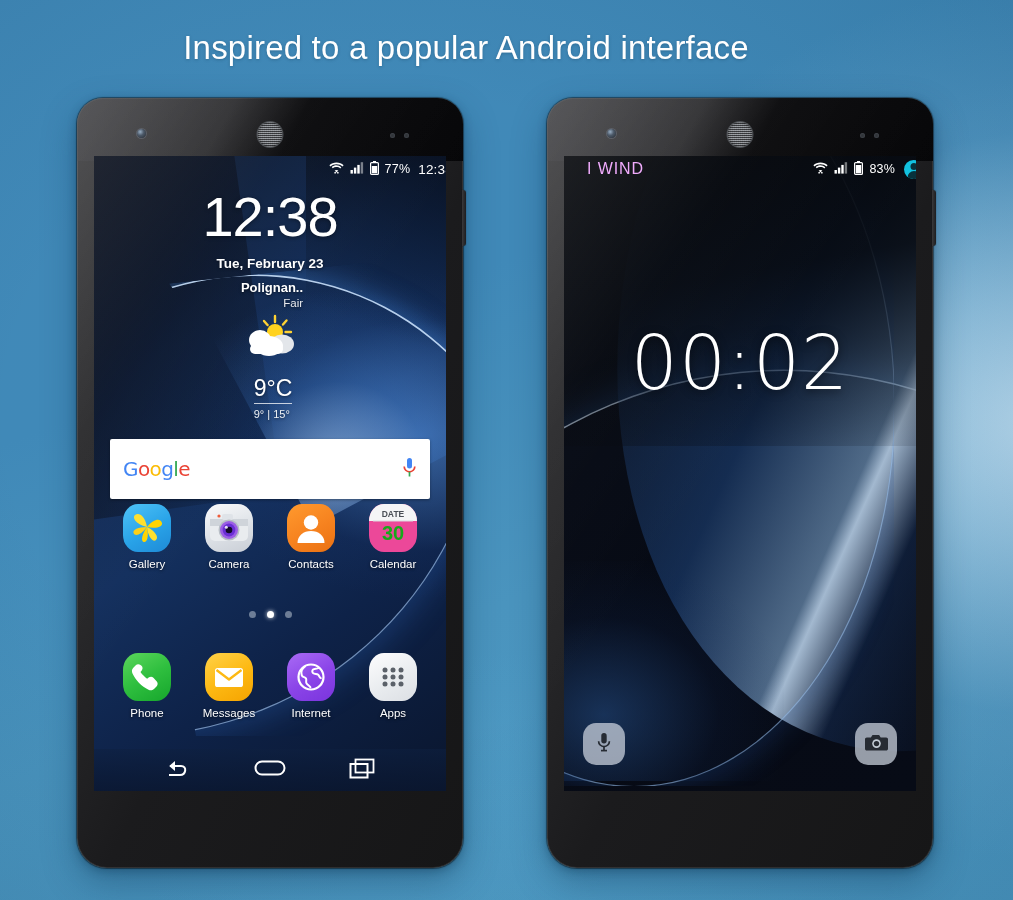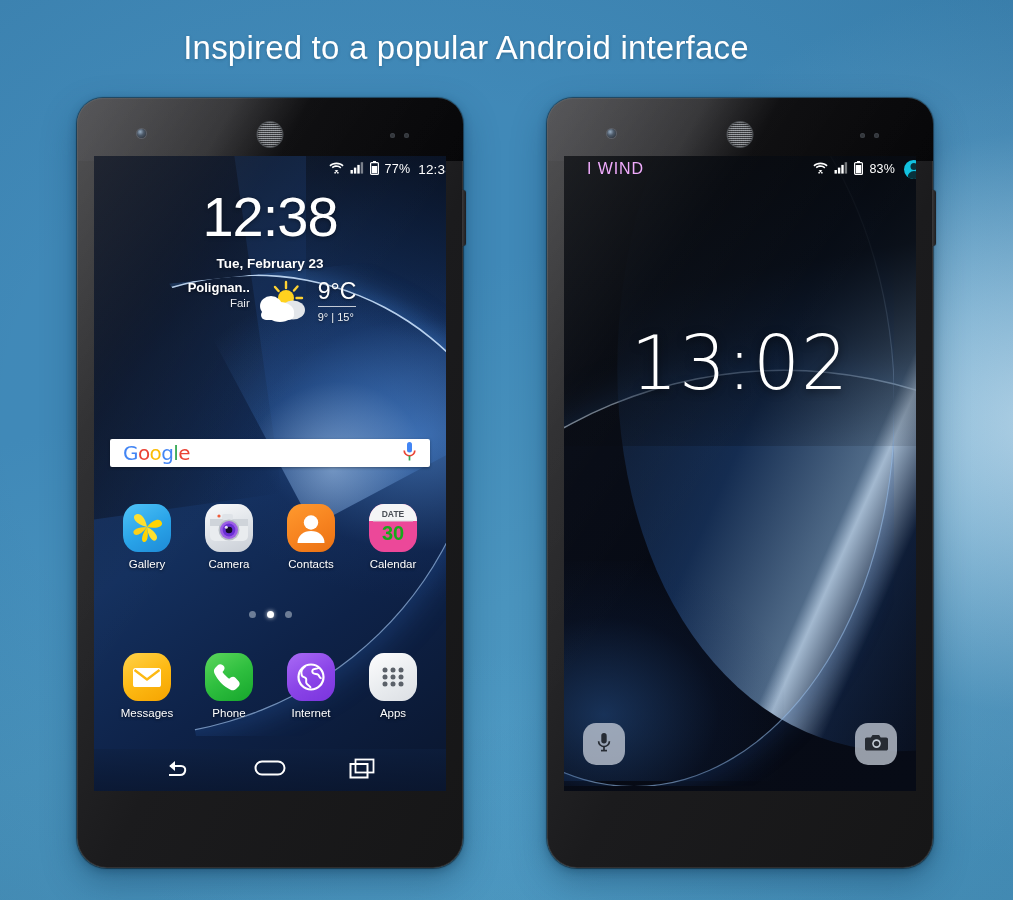--- a/index.html
+++ b/index.html
@@ -170,34 +170,35 @@
 
   
   .homewrap { position:absolute; inset:0; z-index:5; }
   .clockw { position:absolute; left:0; top:33px; width:100%; text-align:center; }
   .bigclock {
     font-size:56px; font-weight:300; color:#fff; line-height:1;
     letter-spacing:-1px; text-shadow:0 1px 4px rgba(0,0,0,0.4);
   }
   .datetxt { margin-top:11px; font-size:13.5px; font-weight:700; color:#fff; text-shadow:0 1px 3px rgba(0,0,0,0.5); }
   .weather {
-    margin-top:9px; display:flex; justify-content:center; gap:3px;
+    margin-top:9px; display:flex; align-items:center; justify-content:center; gap:3px;
     padding-left:4px;
+    flex-direction:column;
   }
   .w-city { text-align:right; line-height:1.25; }
   .w-city .c1 { font-size:13px; font-weight:700; color:#fff; text-shadow:0 1px 3px rgba(0,0,0,0.5); }
   .w-city .c2 { font-size:11.5px; color:#e8eaee; text-shadow:0 1px 3px rgba(0,0,0,0.5); }
   .w-icon { width:60px; height:46px; position:relative; flex:0 0 60px; }
   .w-temps { text-align:left; padding-left:2px; }
   .w-temps .t1 { font-size:23px; font-weight:300; color:#fff; line-height:1; text-shadow:0 1px 3px rgba(0,0,0,0.45); padding-bottom:3px; border-bottom:1px solid rgba(255,255,255,0.75); display:inline-block; }
   .w-temps .t2 { font-size:11px; color:#eef1f4; margin-top:4px; text-shadow:0 1px 3px rgba(0,0,0,0.5); }
 
   
   .gbar {
-    position:absolute; left:16px; top:283px; width:320px; height:28px;
+    position:absolute; left:16px; top:283px; width:320px; height:60px;
     background:#fff; border-radius:2px;
     box-shadow:0 1px 3px rgba(0,0,0,0.35);
     display:flex; align-items:center; padding:0 13px;
   }
   .glogo { font-size:20px; letter-spacing:-0.6px; font-family:"DejaVu Sans", sans-serif; }
   .glogo .b{color:#4285f4;} .glogo .r{color:#ea4335;} .glogo .y{color:#fbbc05;} .glogo .g{color:#34a853;}
   .gmic { margin-left:auto; }
 
   
   .approw { position:absolute; left:0; width:100%; display:flex; justify-content:space-around; padding:0 12px; }
@@ -402,38 +403,38 @@
 
       <div class="pagedots">
         <i></i>
         <i class="on"></i>
         <i></i>
       </div>
 
       <div class="dockrow">
         <div class="app">
           <div class="appicon">
+            <div class="squircle" style="background:linear-gradient(150deg,#5cd65c,#2fbf3f 50%,#16a62c);">
+              <svg width="48" height="48" viewBox="0 0 48 48">
+                <path d="M17.5 12c-1.6-1.3-3.6-1-5 .5l-2.4 2.6c-1.4 1.5-1.5 3.6-.6 5.5 3.3 7 9 12.8 16 16.2 1.9.9 4 .7 5.5-.8l2.5-2.5c1.4-1.5 1.6-3.5.3-5l-3.4-3.8c-1.2-1.3-3-1.4-4.4-.4l-1.9 1.4c-2.6-1.8-4.8-4-6.6-6.6l1.4-1.9c1-1.4.9-3.2-.4-4.4z" fill="#ffffff"></path>
+              </svg>
+            </div>
+          </div>
+          <div class="applabel">Phone</div>
+        </div>
+        <div class="app">
+          <div class="appicon">
             <div class="squircle" style="background:linear-gradient(150deg,#ffd24a,#fdb913 52%,#f5a300);">
               <svg width="48" height="48" viewBox="0 0 48 48">
                 <rect x="10" y="15" width="28" height="19" rx="2.6" fill="#ffffff"></rect>
                 <path d="M11.5 17 L24 26.5 L36.5 17" fill="none" stroke="#fdb913" stroke-width="2.3" stroke-linejoin="round"></path>
               </svg>
             </div>
           </div>
           <div class="applabel">Messages</div>
-        </div>
-        <div class="app">
-          <div class="appicon">
-            <div class="squircle" style="background:linear-gradient(150deg,#5cd65c,#2fbf3f 50%,#16a62c);">
-              <svg width="48" height="48" viewBox="0 0 48 48">
-                <path d="M17.5 12c-1.6-1.3-3.6-1-5 .5l-2.4 2.6c-1.4 1.5-1.5 3.6-.6 5.5 3.3 7 9 12.8 16 16.2 1.9.9 4 .7 5.5-.8l2.5-2.5c1.4-1.5 1.6-3.5.3-5l-3.4-3.8c-1.2-1.3-3-1.4-4.4-.4l-1.9 1.4c-2.6-1.8-4.8-4-6.6-6.6l1.4-1.9c1-1.4.9-3.2-.4-4.4z" fill="#ffffff"></path>
-              </svg>
-            </div>
-          </div>
-          <div class="applabel">Phone</div>
         </div>
         <div class="app">
           <div class="appicon">
             <div class="squircle" style="background:linear-gradient(150deg,#a96bf5,#8b45e8 52%,#7a34dd);">
               <svg width="48" height="48" viewBox="0 0 48 48">
                 <circle cx="24" cy="24" r="12.5" fill="none" stroke="#ffffff" stroke-width="2.2"></circle>
                 <path d="M18 13.5c-3 2.2-4.2 6-3.2 8.8.8 2.3 3.2 1.4 4.2 3.2.8 1.5-.4 3 .4 4.6.9 1.8 3 2.4 4 4.2" fill="none" stroke="#ffffff" stroke-width="2" stroke-linecap="round"></path>
                 <path d="M31.5 15c-1.8 1.2-4 .4-5.4 1.6-1.2 1-1 2.8.2 3.7 1.4 1 3.6.3 4.9 1.4 1.2 1 1 2.8 2.6 3.4" fill="none" stroke="#ffffff" stroke-width="2" stroke-linecap="round"></path>
               </svg>
             </div>
@@ -529,21 +530,21 @@
               <rect x="0.6" y="1.6" width="7.8" height="11.8" rx="1" fill="none" stroke="#fff" stroke-width="1.2"></rect>
               <rect x="1.8" y="4" width="5.4" height="8.2" fill="#fff"></rect>
             </svg>
         </span>
         <span class="sb-pct">83%</span>
         <span class="avatar-ic"></span>
       </span>
     </div>
 
     <div class="lockwrap">
-      <div class="lockclock">13:02</div>
+      <div class="lockclock">00:02</div>
 
       <div class="shortcut mic">
         <span>
           <svg width="16" height="22" viewBox="0 0 16 22">
             <rect x="5.3" y="2" width="5.4" height="10.5" rx="2.7" fill="#262b33"></rect>
             <path d="M2.6 10.2a5.4 5.4 0 0 0 10.8 0" fill="none" stroke="#262b33" stroke-width="1.7"></path>
             <line x1="8" y1="15.6" x2="8" y2="19.6" stroke="#262b33" stroke-width="1.7"></line>
             <line x1="5" y1="19.6" x2="11" y2="19.6" stroke="#262b33" stroke-width="1.7"></line>
           </svg>
         </span>

